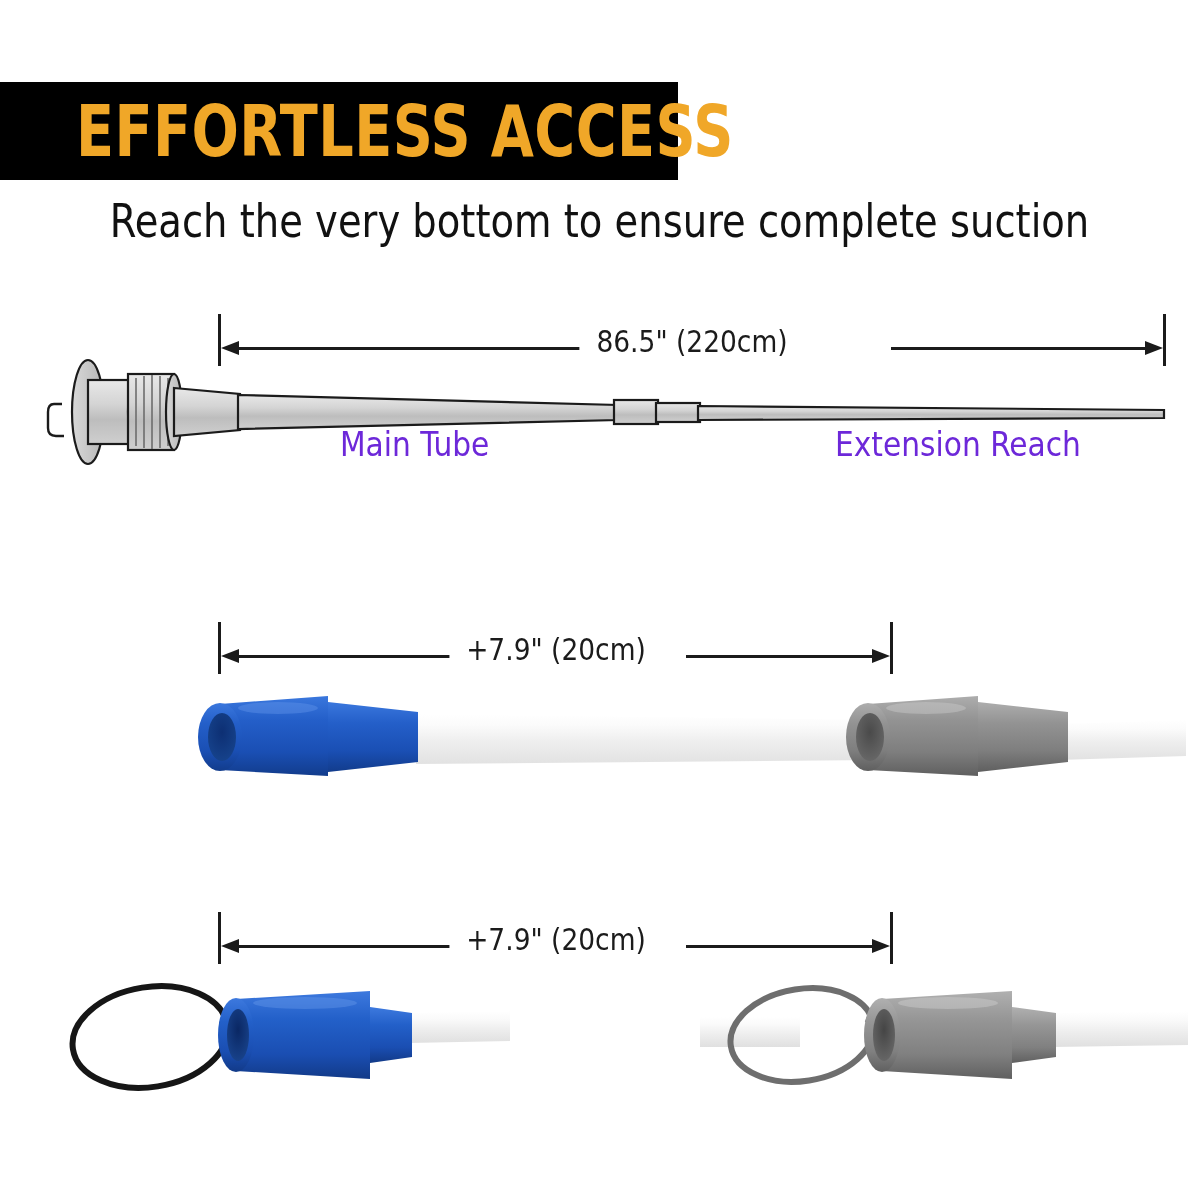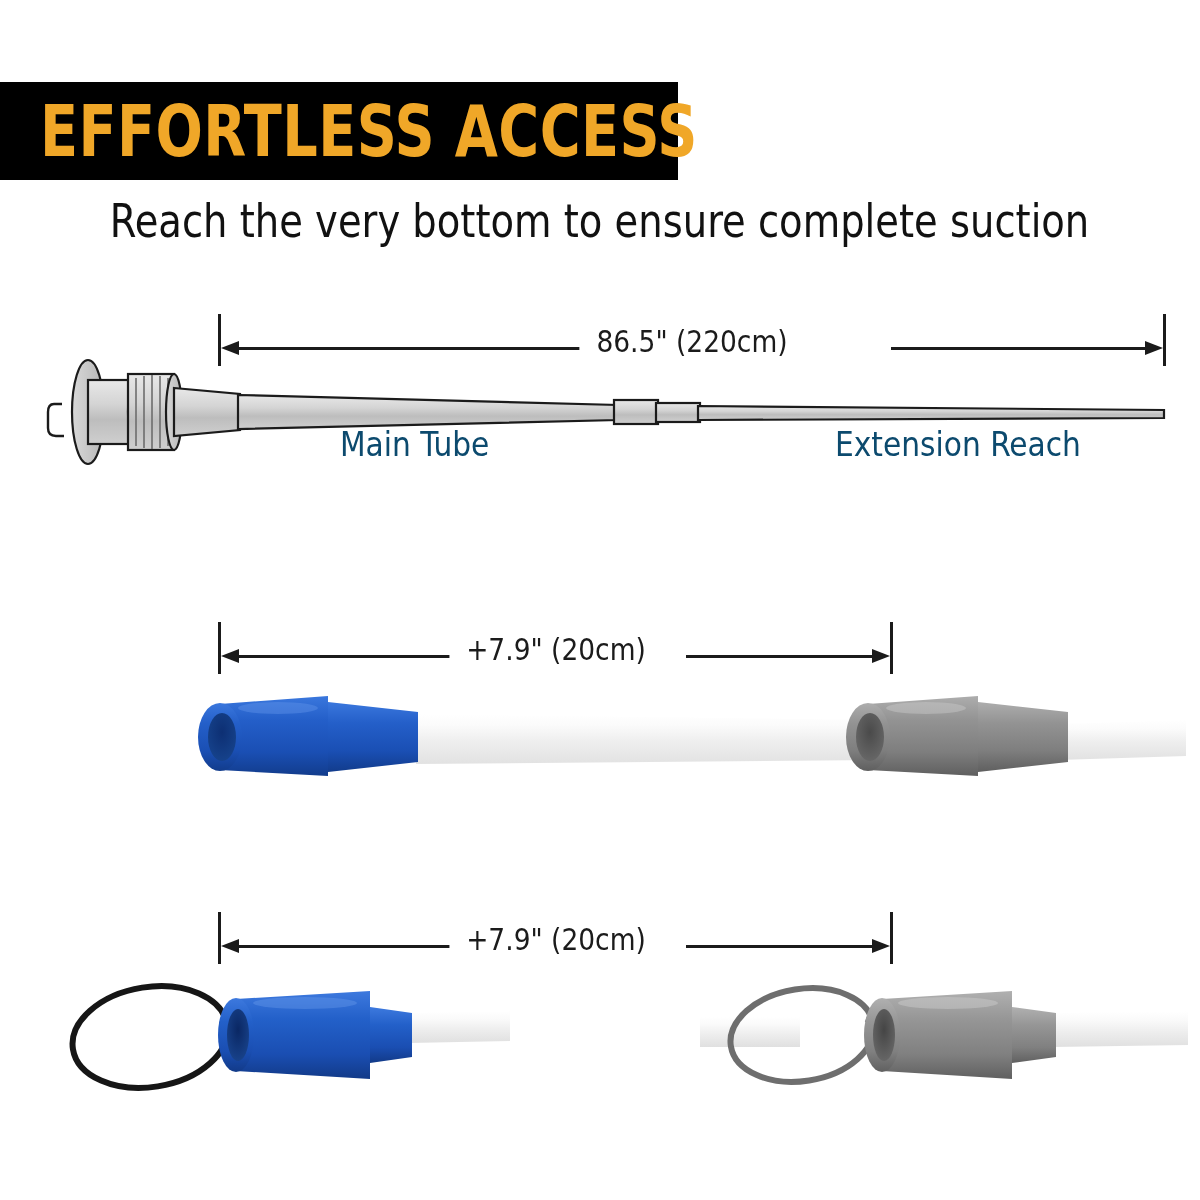--- a/index.html
+++ b/index.html
@@ -27,21 +27,21 @@
   .title-banner {
     position: absolute;
     left: 0;
     top: 82px;
     width: 678px;
     height: 98px;
     background: #000000;
     display: flex;
     align-items: center;
     box-sizing: border-box;
-    padding-left: 40px;
+    padding-left: 76px;
   }
   .title-text {
     color: #F0A728;
     font-family: "Liberation Sans Narrow", "DejaVu Sans Condensed", "Liberation Sans", sans-serif;
     font-weight: 700;
     font-size: 72px;
     line-height: 1;
     letter-spacing: 0.5px;
     transform: scaleX(0.86);
     transform-origin: left center;
@@ -131,21 +131,21 @@
     transform: scaleX(0.95);
   }
 
   #dim-main { left: 218px; top: 314px; width: 948px; }
   #dim-ext-a { left: 218px; top: 622px; width: 675px; }
   #dim-ext-b { left: 218px; top: 912px; width: 675px; }
 
   
   .tube-labels {
     position: absolute;
-    color: #0c4a6e;
+    color: #6d28d9;
     font-family: "Liberation Sans Narrow", "DejaVu Sans Condensed", "Liberation Sans", sans-serif;
     font-size: 33px;
     white-space: nowrap;
   }
   #label-main-tube { left: 340px; top: 425px; }
   #label-ext-tube  { left: 835px; top: 425px; }
 
   
   .art { position: absolute; }
   #art-dipstick { left: 40px;  top: 352px; }

